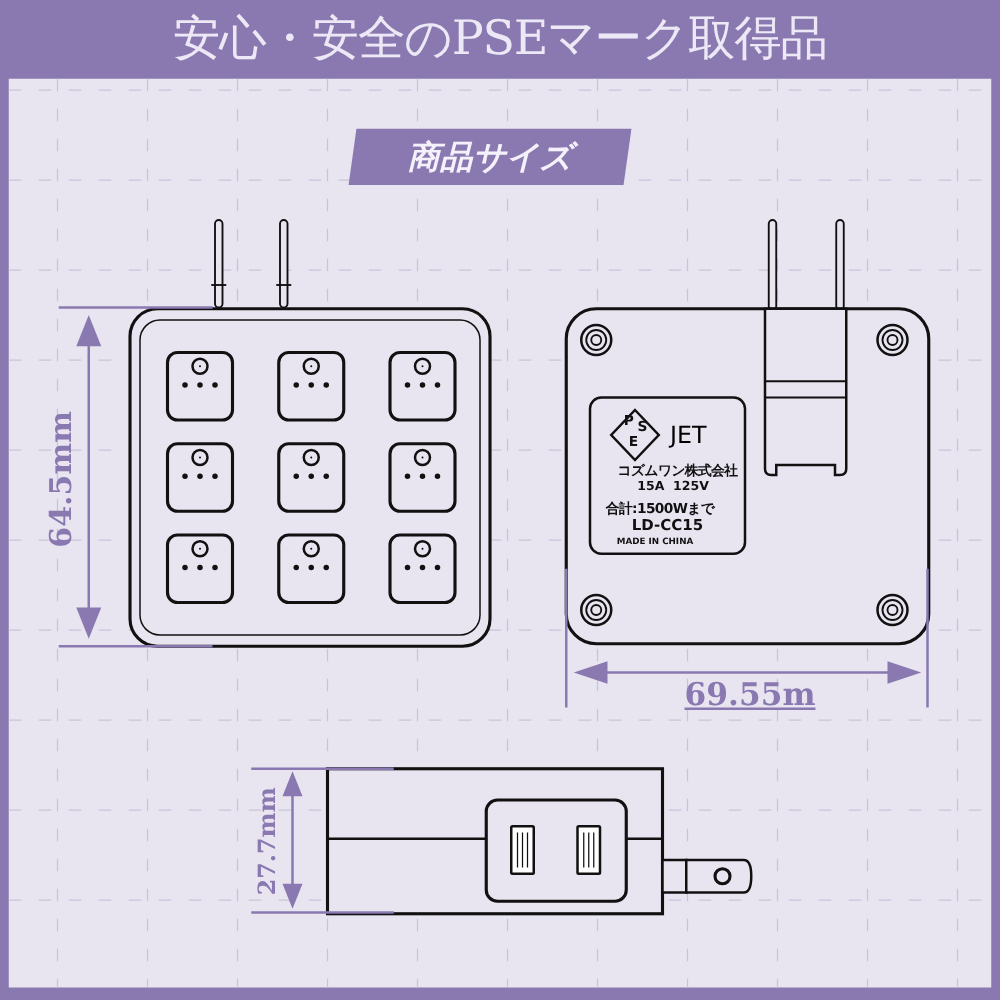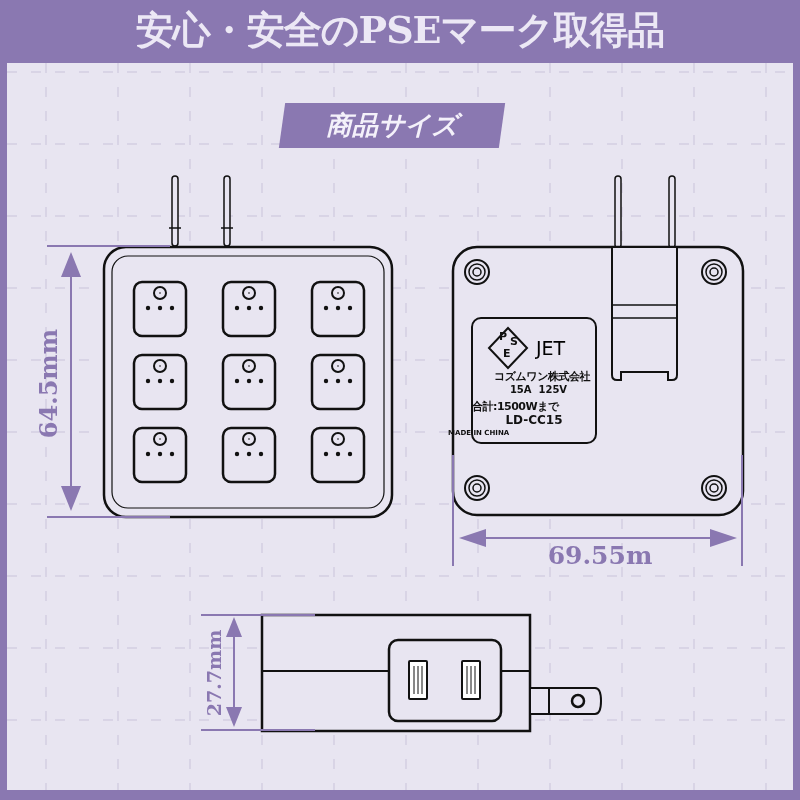--- a/index.html
+++ b/index.html
@@ -1,17 +1,17 @@
 <!DOCTYPE html>
 <html><head>
 <meta charset="utf-8">
 <style>
   html,body{margin:0;padding:0;}
   body{width:800px;height:800px;background:#8a78b1;position:relative;overflow:hidden;font-family:"DejaVu Serif",serif;}
-  .title{position:absolute;left:0;top:0;width:800px;height:60px;display:flex;align-items:center;justify-content:center;color:#ece8f5;font-weight:bold;font-size:38px;font-family:"DejaVu Serif",serif;letter-spacing:-1px;}
+  .title{position:absolute;left:0;top:0;width:800px;height:60px;display:flex;align-items:center;justify-content:center;color:#ece8f5;font-weight:normal;font-size:38px;font-family:"DejaVu Serif",serif;letter-spacing:-1px;}
   .panel{position:absolute;left:7px;top:63px;width:786px;height:727px;background:#e8e5f1;}
   .grid{position:absolute;left:0;top:0;}
   .subtitle{position:absolute;left:282px;top:103px;width:220px;height:45px;background:#8a78b1;transform:skewX(-8deg);display:flex;align-items:center;justify-content:center;}
   .subtitle span{transform:skewX(8deg);color:#f4f1fa;font-size:26px;font-weight:bold;font-style:italic;font-family:"DejaVu Serif",serif;}
   .dim{position:absolute;color:#8a78b1;font-weight:bold;font-family:"DejaVu Serif",serif;}
 </style>
 </head>
 <body>
 
 <div class="title">安心・安全のPSEマーク取得品</div>
@@ -168,23 +168,23 @@
   </g>
 </svg>
 
 <div>
   <span style="position:absolute;left:499px;top:330px;font:bold 11px 'DejaVu Sans',sans-serif;color:#111">P</span>
   <span style="position:absolute;left:510px;top:335px;font:bold 11px 'DejaVu Sans',sans-serif;color:#111">S</span>
   <span style="position:absolute;left:503px;top:347px;font:bold 11px 'DejaVu Sans',sans-serif;color:#111">E</span>
   <span style="position:absolute;left:536px;top:337px;font:19px 'DejaVu Sans',sans-serif;color:#000000">JET</span>
   <div style="position:absolute;left:472px;top:369px;width:140px;text-align:center;font:bold 11px 'DejaVu Sans',sans-serif;color:#111;letter-spacing:-0.5px">コズムワン株式会社</div>
   <div style="position:absolute;left:472px;top:384px;width:133px;text-align:center;font:bold 10px 'DejaVu Sans',sans-serif;color:#111;white-space:pre">15A  125V</div>
-  <div style="position:absolute;left:472px;top:399px;width:112px;text-align:left;font:bold 11px 'DejaVu Sans',sans-serif;color:#111;letter-spacing:-0.5px">合計:1500Wまで</div>
+  <div style="position:absolute;left:472px;top:399px;width:112px;text-align:center;font:bold 11px 'DejaVu Sans',sans-serif;color:#111;letter-spacing:-0.5px">合計:1500Wまで</div>
   <div style="position:absolute;left:472px;top:413px;width:124px;text-align:center;font:bold 12px 'DejaVu Sans',sans-serif;color:#111">LD-CC15</div>
-  <div style="position:absolute;left:448px;top:429px;width:104px;text-align:left;font:bold 7px 'DejaVu Sans',sans-serif;color:#111">MADE IN CHINA</div>
+  <div style="position:absolute;left:472px;top:429px;width:104px;text-align:center;font:bold 7px 'DejaVu Sans',sans-serif;color:#111">MADE IN CHINA</div>
 </div>
 
 <svg style="position:absolute;left:0;top:0" width="800" height="800">
   <rect x="262" y="615" width="268" height="116" fill="#e8e5f1" stroke="#111" stroke-width="2.5"></rect>
   <line x1="262" y1="671" x2="390" y2="671" stroke="#111" stroke-width="2"></line>
   <line x1="501" y1="671" x2="530" y2="671" stroke="#111" stroke-width="2"></line>
   <rect x="389" y="640" width="112" height="81" rx="9" fill="#e8e5f1" stroke="#111" stroke-width="2.5"></rect>
   <g>
       <rect x="409" y="661" width="18" height="38" rx="1" fill="#fff" stroke="#111" stroke-width="2"></rect>
       <line x1="414" y1="666" x2="414" y2="694" stroke="#111"></line>
@@ -218,14 +218,14 @@
 
     <line x1="201" y1="615" x2="315" y2="615"></line>
     <line x1="201" y1="730" x2="315" y2="730"></line>
     <line x1="234" y1="628" x2="234" y2="718"></line>
     <polygon points="234,617 226,637 242,637" stroke="none"></polygon>
     <polygon points="234,727 226,707 242,707" stroke="none"></polygon>
   </g>
 </svg>
 
 <div class="dim" style="left:-12px;top:369px;width:120px;text-align:center;font-size:24px;transform:rotate(-90deg);">64.5mm</div>
-<div class="dim" style="left:520px;top:541px;width:160px;text-align:center;font-size:25px;">69.55m</div>
+<div class="dim" style="left:520px;top:541px;width:160px;text-align:center;font-size:25px;text-decoration:underline;">69.55m</div>
 <div class="dim" style="left:164px;top:662px;width:100px;text-align:center;font-size:19px;transform:rotate(-90deg);">27.7mm</div>
 
 </body></html>

